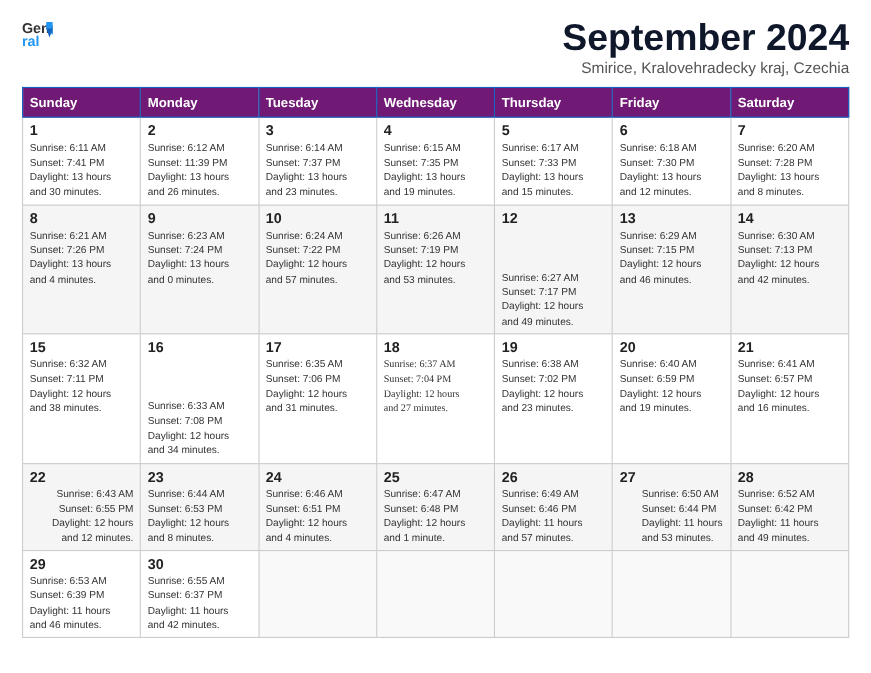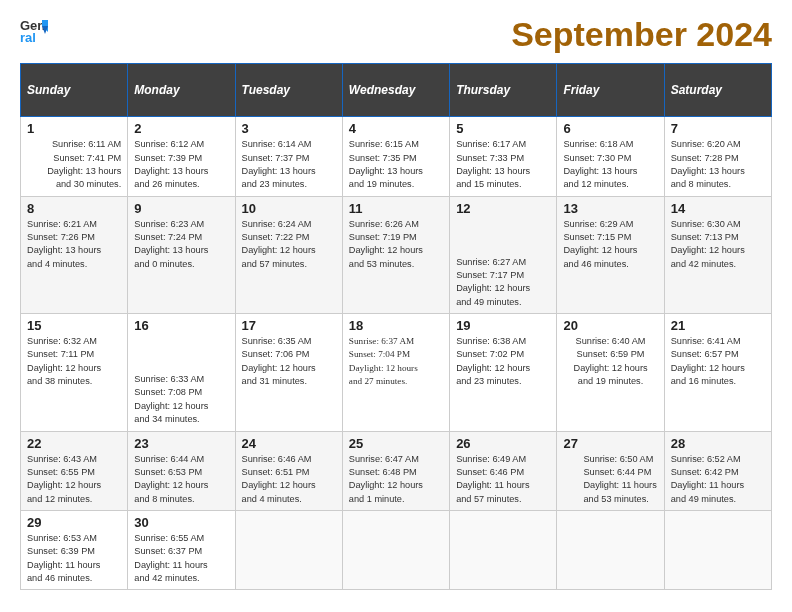--- a/index.html
+++ b/index.html
@@ -30,41 +30,40 @@
     .logo-icon {
       width: 28px;
       height: 28px;
     }
     .title-block {
       text-align: right;
     }
     .month-title {
       font-size: 34px;
       font-weight: bold;
-      color: #a16207;
+      color: #0f172a;
       line-height: 1.1;
     }
     .location {
       font-size: 14px;
       color: #555;
     }
     table {
       width: 100%;
       border-collapse: collapse;
       table-layout: fixed;
     }
     thead tr th {
-      background: #404040;
+      background: #701a75;
       color: #fff;
       font-size: 12px;
       font-weight: bold;
-      padding: 19px 6px;
+      padding: 6px 6px;
       text-align: left;
       border: 1px solid #1565C0;
-      font-style: italic;
     }
     tbody tr td {
       vertical-align: top;
       border: 1px solid #ccc;
       padding: 4px 6px;
       font-size: 9.5px;
       color: #333;
       height: 78px;
       background: #fff;
     }
@@ -95,48 +94,49 @@
     <div class="logo">
       <svg class="logo-icon" viewBox="0 0 28 28">
         <text x="0" y="14" font-size="13" font-weight="bold" fill="#333">Gene</text>
         <text x="0" y="26" font-size="13" font-weight="bold" fill="#2196F3">ral</text>
         <polygon points="22,4 28,4 28,16 22,10" fill="#2196F3"></polygon>
         <polygon points="22,10 28,10 25,18" fill="#1565C0"></polygon>
       </svg>
     </div>
     <div class="title-block">
       <div class="month-title">September 2024</div>
+      <div class="location">Smirice, Kralovehradecky kraj, Czechia</div>
     </div>
   </div>
 
   <table>
     <thead>
       <tr id="header-row">
       <th>Sunday</th>
           <th>Monday</th>
           <th>Tuesday</th>
           <th>Wednesday</th>
           <th>Thursday</th>
           <th>Friday</th>
           <th>Saturday</th>
         </tr>
     </thead>
     <tbody id="calendar-body">
     <tr>
           <td>
             <span class="day-num">1</span>
-            <div class="day-info" style="white-space: pre-line; text-align: right;">Sunrise: 6:11 AM
+            <div class="day-info" style="white-space: pre-line;">Sunrise: 6:11 AM
 Sunset: 7:41 PM
 Daylight: 13 hours
 and 30 minutes.</div>
           </td>
           <td>
             <span class="day-num">2</span>
             <div class="day-info" style="white-space: pre-line;">Sunrise: 6:12 AM
-Sunset: 7:39 PM
+Sunset: 11:39 PM
 Daylight: 13 hours
 and 26 minutes.</div>
           </td>
           <td>
             <span class="day-num">3</span>
             <div class="day-info" style="white-space: pre-line;">Sunrise: 6:14 AM
 Sunset: 7:37 PM
 Daylight: 13 hours
 and 23 minutes.</div>
           </td>
@@ -251,37 +251,37 @@
           </td>
           <td>
             <span class="day-num">19</span>
             <div class="day-info" style="white-space: pre-line;">Sunrise: 6:38 AM
 Sunset: 7:02 PM
 Daylight: 12 hours
 and 23 minutes.</div>
           </td>
           <td>
             <span class="day-num">20</span>
-            <div class="day-info" style="white-space: pre-line; text-align: center;">Sunrise: 6:40 AM
+            <div class="day-info" style="white-space: pre-line;">Sunrise: 6:40 AM
 Sunset: 6:59 PM
 Daylight: 12 hours
 and 19 minutes.</div>
           </td>
           <td>
             <span class="day-num">21</span>
             <div class="day-info" style="white-space: pre-line;">Sunrise: 6:41 AM
 Sunset: 6:57 PM
 Daylight: 12 hours
 and 16 minutes.</div>
           </td>
         </tr>
         <tr>
           <td>
             <span class="day-num">22</span>
-            <div class="day-info" style="white-space: pre-line;">Sunrise: 6:43 AM
+            <div class="day-info" style="white-space: pre-line; text-align: right;">Sunrise: 6:43 AM
 Sunset: 6:55 PM
 Daylight: 12 hours
 and 12 minutes.</div>
           </td>
           <td>
             <span class="day-num">23</span>
             <div class="day-info" style="white-space: pre-line;">Sunrise: 6:44 AM
 Sunset: 6:53 PM
 Daylight: 12 hours
 and 8 minutes.</div>

